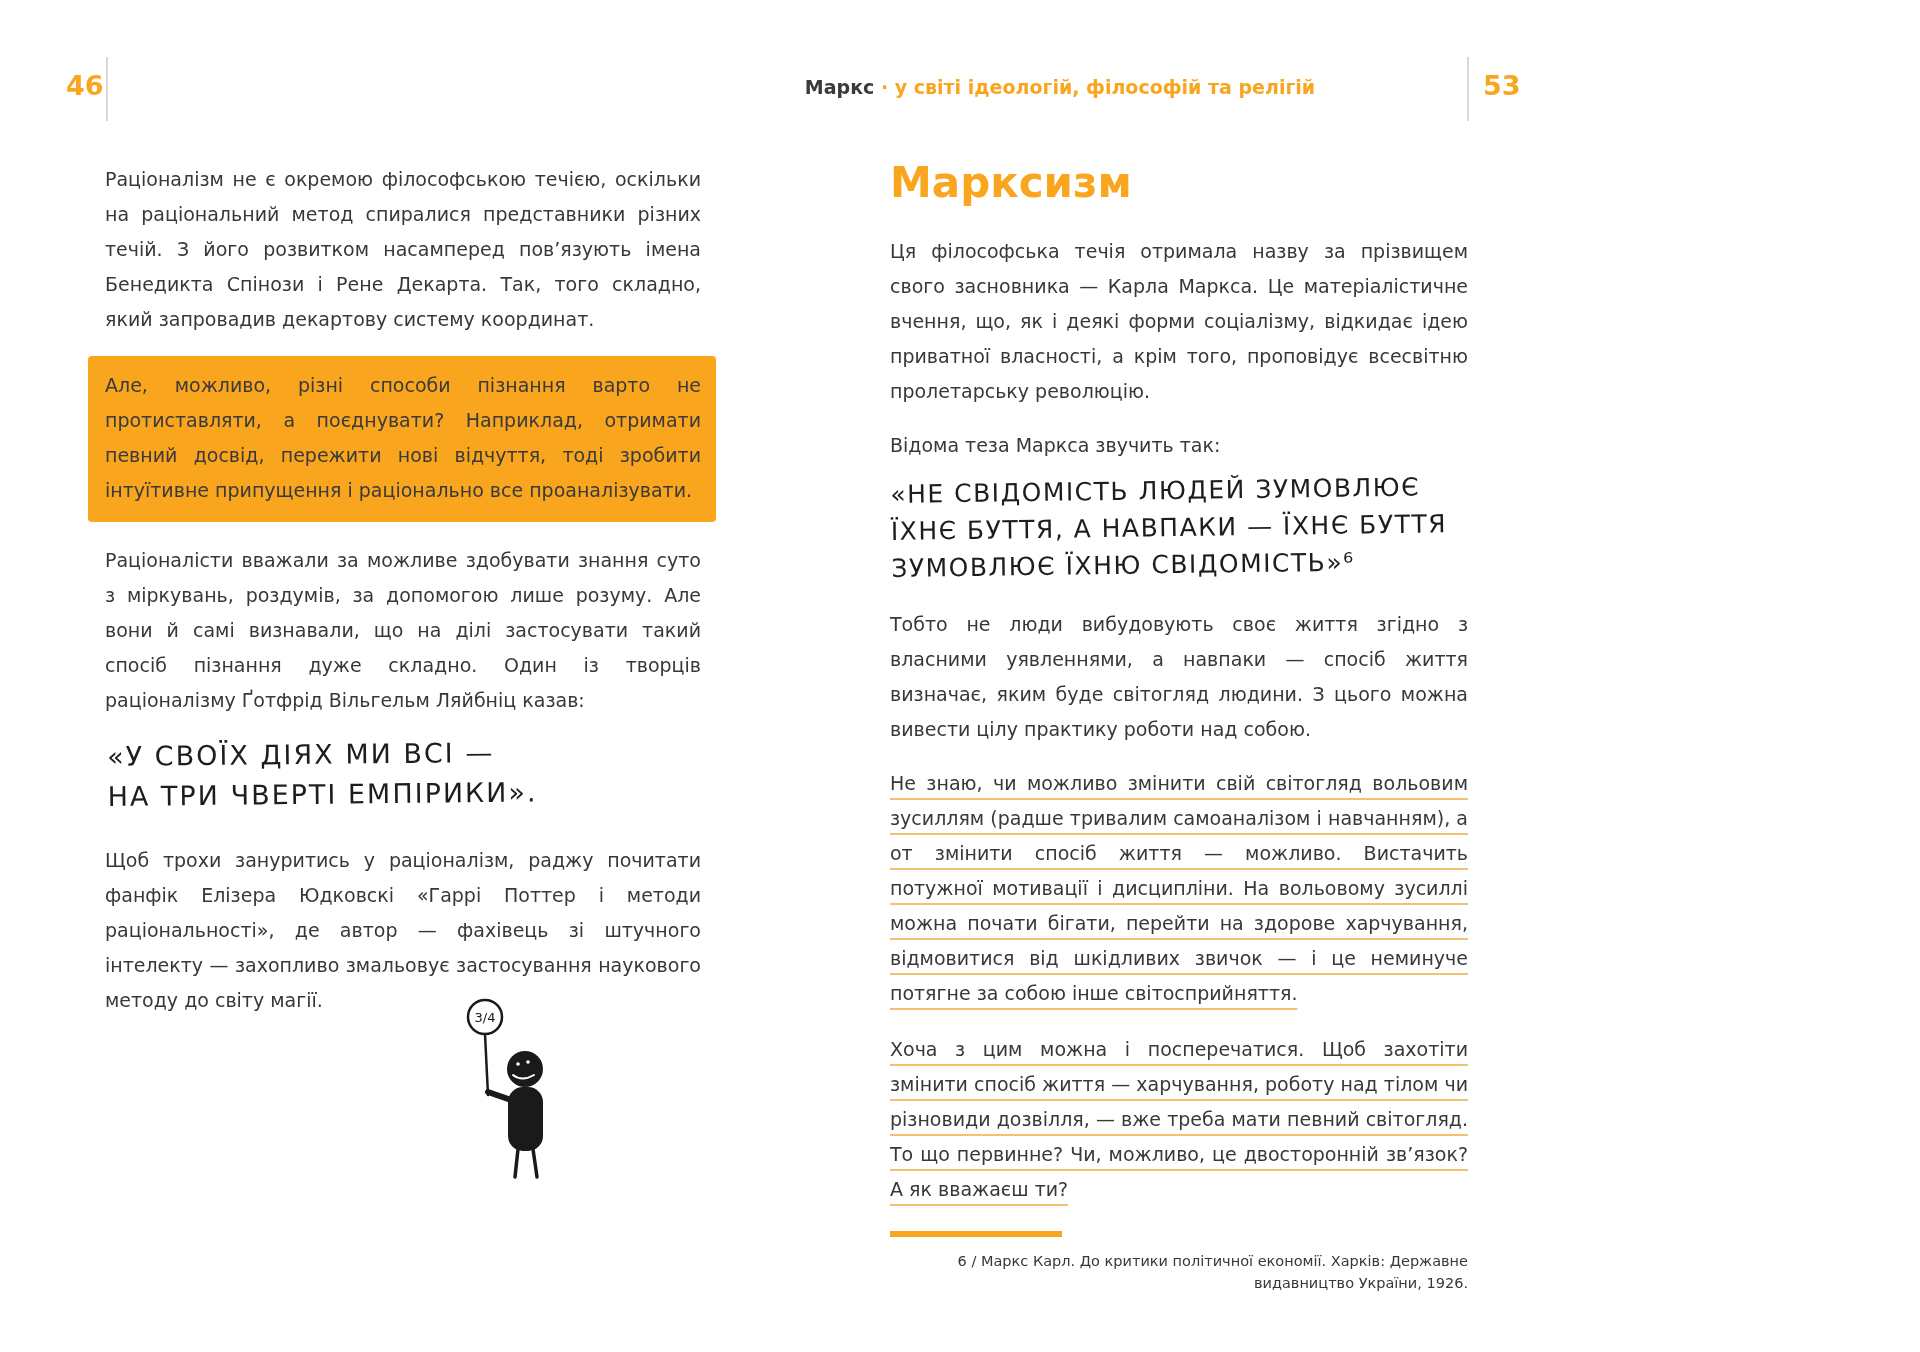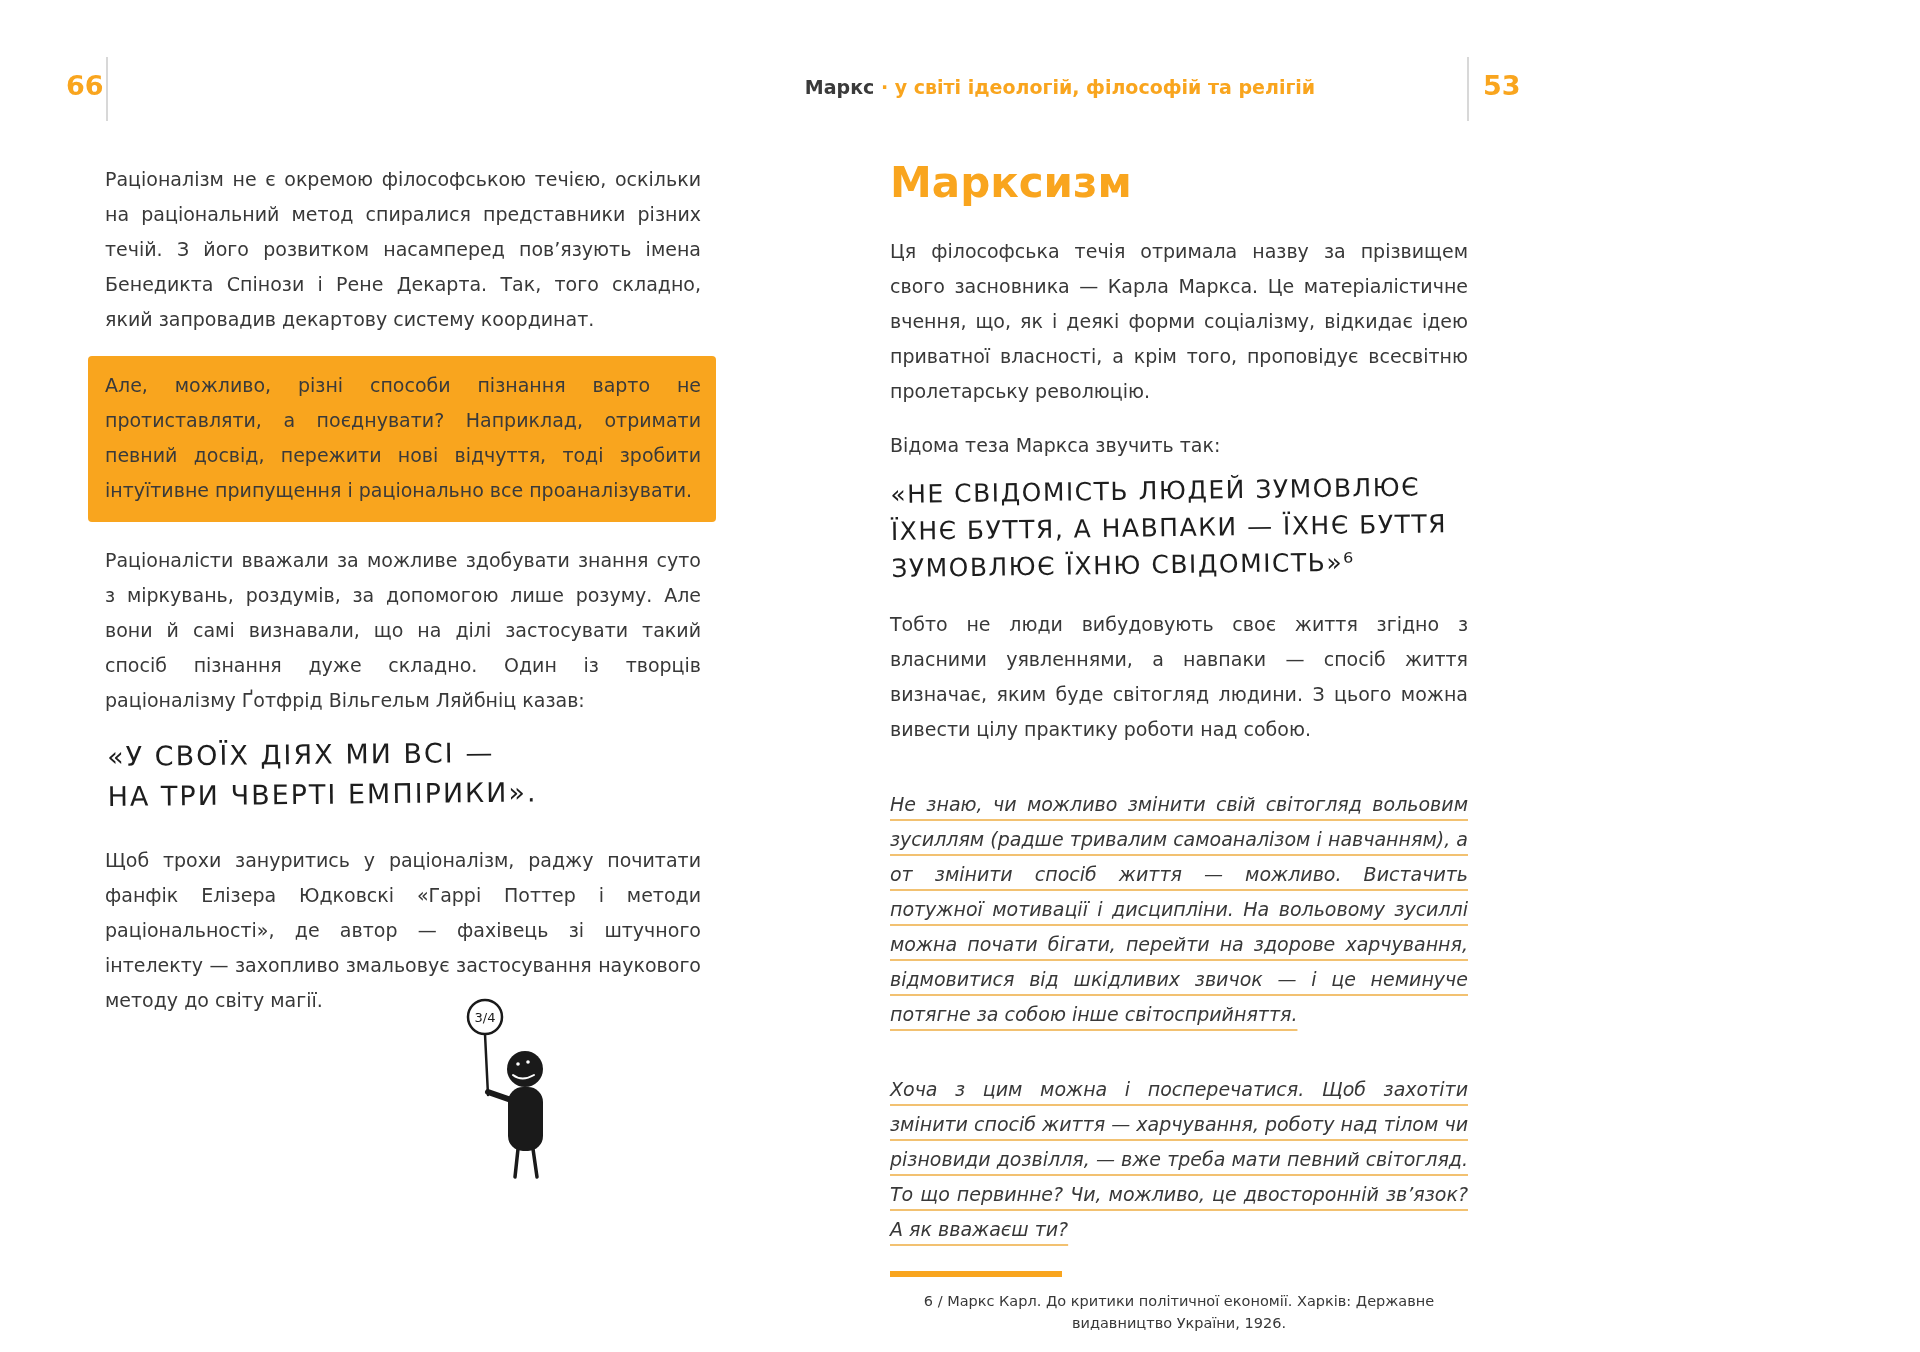--- a/index.html
+++ b/index.html
@@ -80,48 +80,46 @@
   }
   .section-heading {
     font-size:42px;
     font-weight:700;
     color:var(--accent);
     margin:2px 0 28px;
     line-height:1.1;
   }
   .intro-line { margin-bottom:13px; }
   .ruled {
-    font-style:italic;
     text-align:justify;
     text-decoration:underline;
     text-decoration-color:var(--rule);
     text-decoration-thickness:1.5px;
     text-underline-offset:8px;
     margin-bottom:21px;
-    margin-top:40px;
   }
   .footnote-rule {
     width:172px; height:6px;
     background:var(--accent);
     margin:24px 0 13px;
   }
   .footnote {
     font-size:14.5px;
     line-height:22px;
-    text-align:center;
+    text-align:right;
   }
   .figure-wrap { position:relative; height:0; }
   .figure-wrap svg { position:absolute; left:342px; top:-40px; }
 </style>
 </head>
 <body>
 
 <div class="spread">
 
-  <div class="pagenum pagenum-left">66</div>
+  <div class="pagenum pagenum-left">46</div>
   <div class="vline vline-left"></div>
 
   <div class="running-header">
     <span class="rh-title">Маркс</span>
     <span class="rh-sep"> <span>·</span> </span>
     <span class="rh-subtitle">у світі ідеологій, філософій та релігій</span>
   </div>
 
   <div class="vline vline-right"></div>
   <div class="pagenum pagenum-right">53</div>

